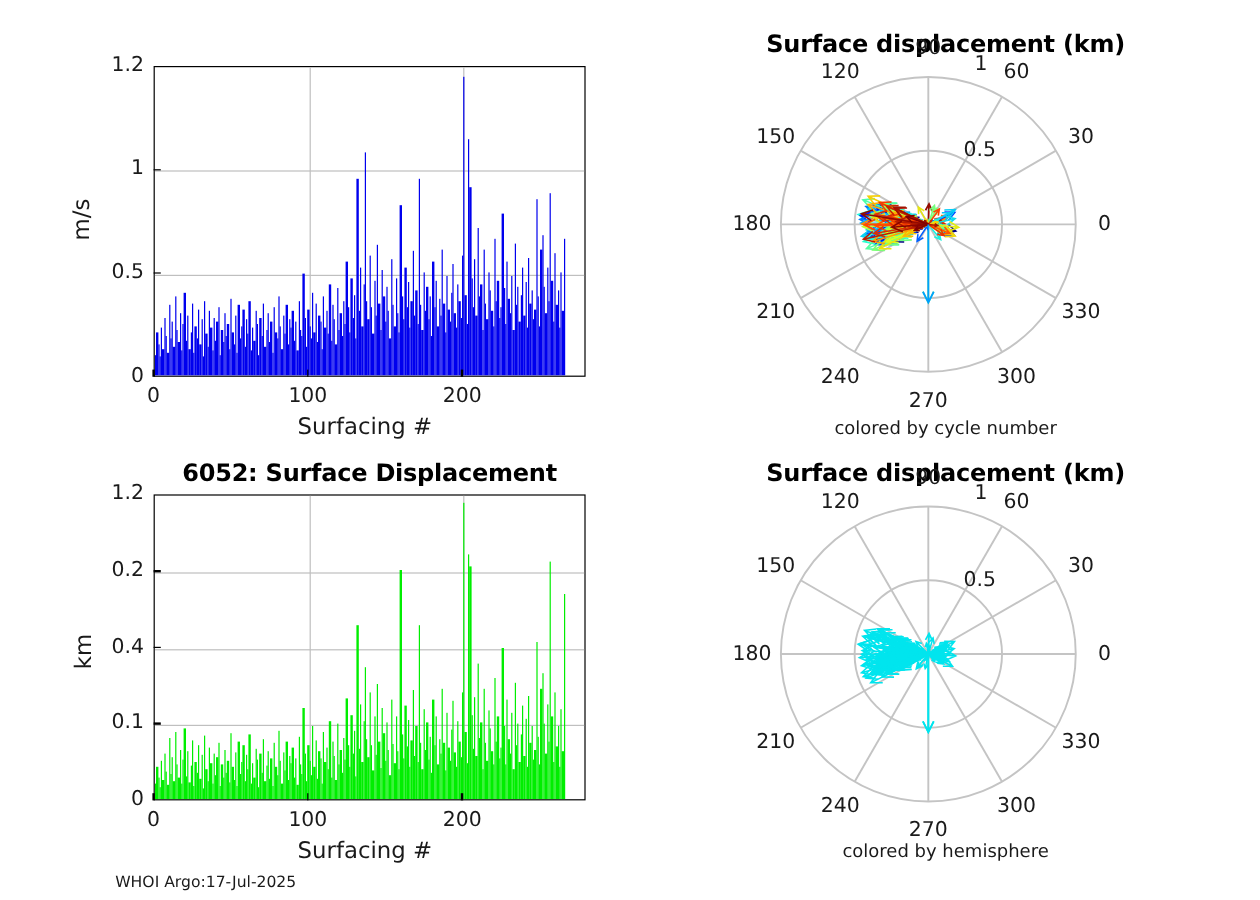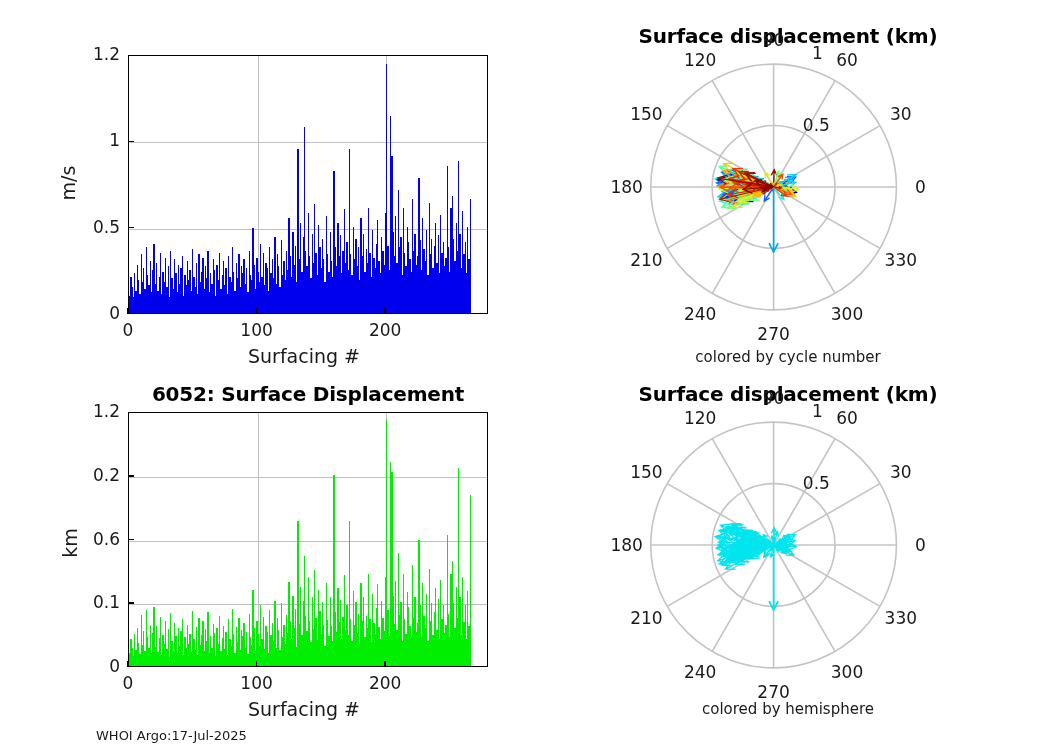--- a/index.html
+++ b/index.html
@@ -1236,21 +1236,21 @@
     <div class="ytick" style="left:64px;top:44px;width:56px;">1.2</div>
     <div class="xtick" style="left:88px;top:320px;width:80px;">0</div>
     <div class="xtickmark" style="left:127.2px;top:308px;"></div>
     <div class="xtick" style="left:216.57142857142856px;top:320px;width:80px;">100</div>
     <div class="xtickmark" style="left:255.77142857142854px;top:308px;"></div>
     <div class="xtick" style="left:345.14285714285717px;top:320px;width:80px;">200</div>
     <div class="xtickmark" style="left:384.34285714285716px;top:308px;"></div>
     <div class="ytick" style="left:64px;top:656px;width:56px;">0</div>
     <div class="ytick" style="left:64px;top:592.25px;width:56px;">0.1</div>
     <div class="ytickmark" style="left:128px;top:602.45px;"></div>
-    <div class="ytick" style="left:64px;top:528.5px;width:56px;">0.6</div>
+    <div class="ytick" style="left:64px;top:528.5px;width:56px;">0.4</div>
     <div class="ytickmark" style="left:128px;top:538.7px;"></div>
     <div class="ytick" style="left:64px;top:464.75px;width:56px;">0.2</div>
     <div class="ytickmark" style="left:128px;top:474.95px;"></div>
     <div class="ytick" style="left:64px;top:401px;width:56px;">1.2</div>
     <div class="xtick" style="left:88px;top:673px;width:80px;">0</div>
     <div class="xtickmark" style="left:127.2px;top:661px;"></div>
     <div class="xtick" style="left:216.57142857142856px;top:673px;width:80px;">100</div>
     <div class="xtickmark" style="left:255.77142857142854px;top:661px;"></div>
     <div class="xtick" style="left:345.14285714285717px;top:673px;width:80px;">200</div>
     <div class="xtickmark" style="left:384.34285714285716px;top:661px;"></div>

